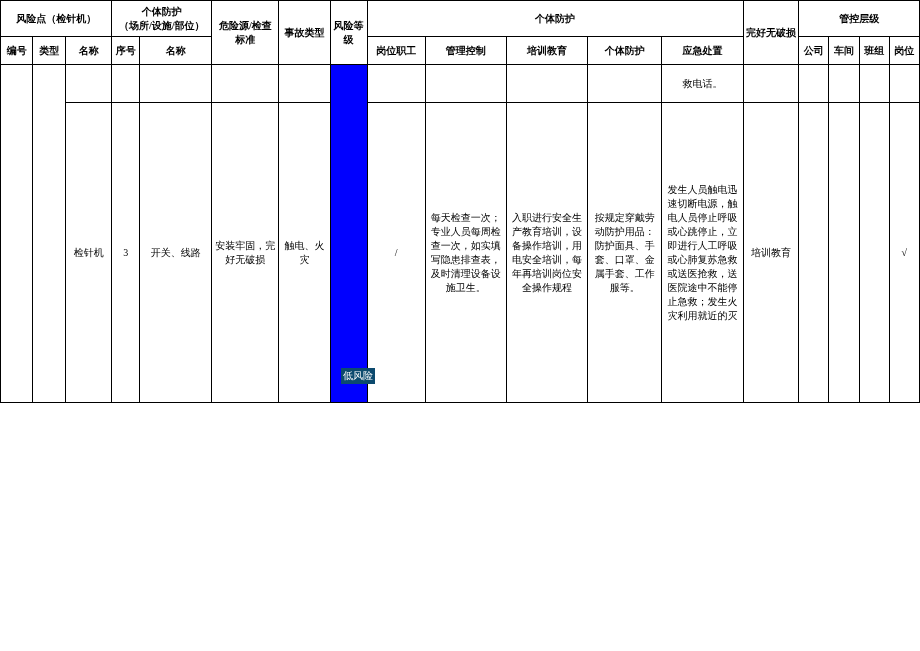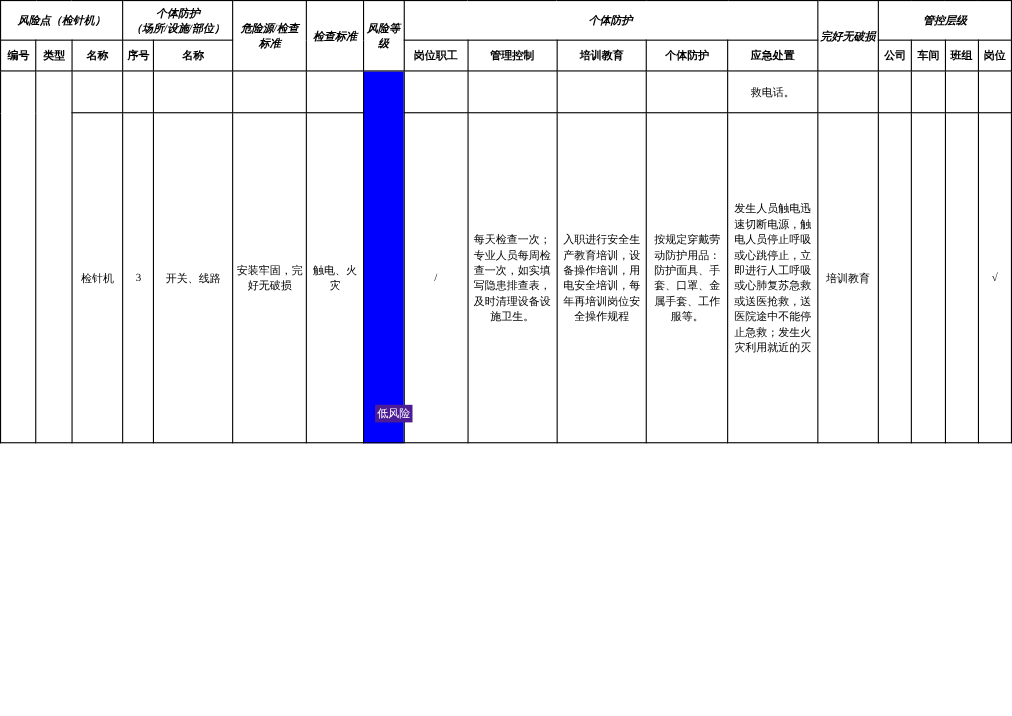--- a/index.html
+++ b/index.html
@@ -16,21 +16,21 @@
     width: 100%;
     table-layout: fixed;
   }
   td, th {
     border: 1px solid #000;
     text-align: center;
     vertical-align: middle;
     padding: 2px;
     word-break: break-all;
   }
-  .hdr { font-weight: normal; height: 36px; font-style: italic; }
+  .hdr { font-weight: normal; height: 36px; }
   .sub { height: 28px; }
   .risk-low { background: #0000ff; color: #fff; }
   .cont-row td { height: 38px; font-family: Liberation Mono, monospace; }
   .data-row td { height: 300px; }
   col.c-bh { width: 28px; }
   col.c-lx { width: 28px; }
   col.c-mc { width: 40px; }
   col.c-xh { width: 24px; }
   col.c-bz { width: 62px; }
   col.c-wx { width: 58px; }
@@ -71,21 +71,21 @@
       <col class="c-bzu">
       <col class="c-gw">
   </colgroup>
 
   <tbody>
       <tr class="hdr">
     <th colspan="3">风险点（检针机）</th>
     <th colspan="2" style="white-space:pre-line">个体防护
 （场所/设施/部位）</th>
     <th rowspan="2">危险源/检查标准</th>
-    <th rowspan="2">检查标准</th>
+    <th rowspan="2">事故类型</th>
     <th rowspan="2">风险等级</th>
     <th colspan="5">个体防护</th>
     <th rowspan="2">完好无破损</th>
     <th colspan="4">管控层级</th>
   </tr>
 
   <tr class="sub">
     <th>编号</th>
     <th>类型</th>
     <th>名称</th>
@@ -136,13 +136,13 @@
     <td>发生人员触电迅速切断电源，触电人员停止呼吸或心跳停止，立即进行人工呼吸或心肺复苏急救或送医抢救，送医院途中不能停止急救；发生火灾利用就近的灭</td>
     <td>培训教育</td>
     <td></td>
     <td></td>
     <td></td>
     <td>√</td>
   </tr>
 </tbody>
   </table>
 
-<div style="position:absolute; left:341px; top:368px; color:#fff; font-size:10px; background:#4c1d95; padding:1px 2px;">低风险</div>
+<div style="position:absolute; left:341px; top:368px; color:#fff; font-size:10px; background:#0c4a6e; padding:1px 2px;">低风险</div>
 
 </body></html>

